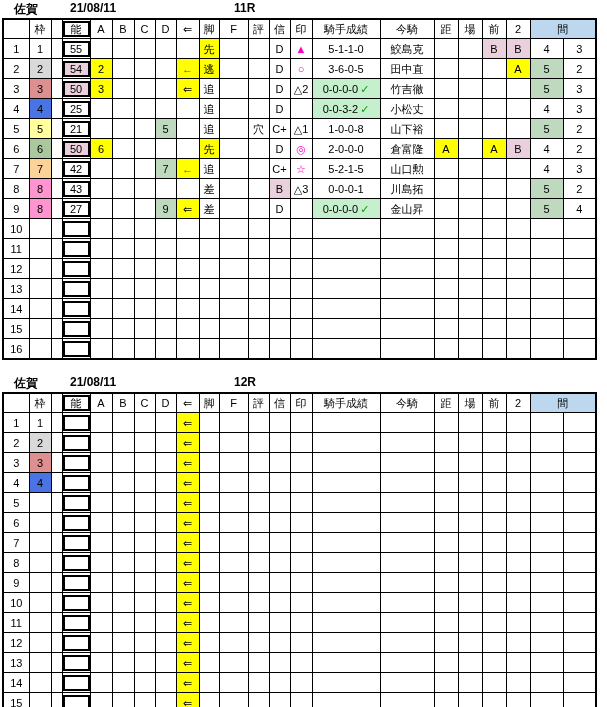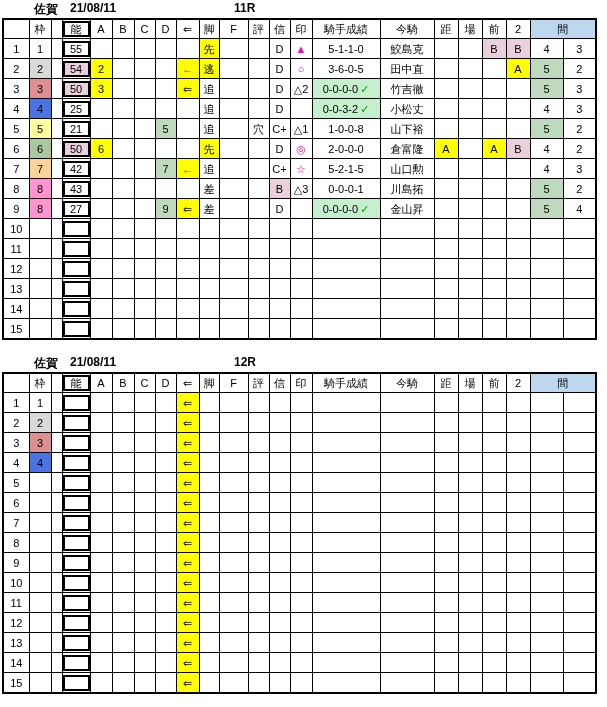--- a/index.html
+++ b/index.html
@@ -1,19 +1,19 @@
 <!DOCTYPE html>
 <html><head>
 <meta charset="utf-8">
 <style>
   html,body{margin:0;padding:0;background:#fff;}
   body{font-family:"Liberation Sans","DejaVu Sans",sans-serif;color:#000;width:607px;}
   .race-block{margin:0 0 0 2px;}
   .race-title{position:relative;height:18px;font-size:12px;font-weight:bold;}
-  .race-title .venue{position:absolute;left:32px;top:1px;}
+  .race-title .venue{position:absolute;left:12px;top:1px;}
   .race-title .date{position:absolute;left:68px;top:1px;}
   .race-title .race{position:absolute;left:232px;top:1px;}
   table.grid{border-collapse:collapse;table-layout:fixed;border:2px solid #000;}
   table.grid td{border:1px solid #000;height:19px;padding:0;font-size:11px;line-height:18px;
     text-align:center;vertical-align:middle;overflow:hidden;white-space:nowrap;}
   table.grid thead td{height:18px;}
   td.sp{border-top:none;border-bottom:none;}
   td.nou{border-top:none;border-bottom:none;padding:0 1px;}
   td.nou .box{border:2px solid #000;height:16px;line-height:12px;box-sizing:border-box;margin:0;}
   td.sei{text-align:left;padding-left:3px;}
@@ -466,20 +466,46 @@
           <td class="mark"></td>
           <td class="sei"></td>
           <td class="kishu"></td>
           <td class="kyo"></td>
           <td class="ba"></td>
           <td class="mae"></td>
           <td class="ni"></td>
           <td class="m1"></td>
           <td class="m2"></td>
         </tr>
+        <tr>
+          <td class="num">16</td>
+          <td class="waku"></td>
+          <td class="sp"></td>
+          <td class="nou">
+            <div class="box"></div>
+          </td>
+          <td class="a"></td>
+          <td class="b"></td>
+          <td class="c"></td>
+          <td class="d"></td>
+          <td class="arr"></td>
+          <td class="ashi"></td>
+          <td class="f"></td>
+          <td class="hyo"></td>
+          <td class="shin"></td>
+          <td class="mark"></td>
+          <td class="sei"></td>
+          <td class="kishu"></td>
+          <td class="kyo"></td>
+          <td class="ba"></td>
+          <td class="mae"></td>
+          <td class="ni"></td>
+          <td class="m1"></td>
+          <td class="m2"></td>
+        </tr>
       </tbody>
     </table>
 </div>
 
 <div class="race-block" id="block2">
   <div class="race-title">
     <span class="venue">佐賀</span>
     <span class="date">21/08/11</span>
     <span class="race">12R</span>
   </div>

